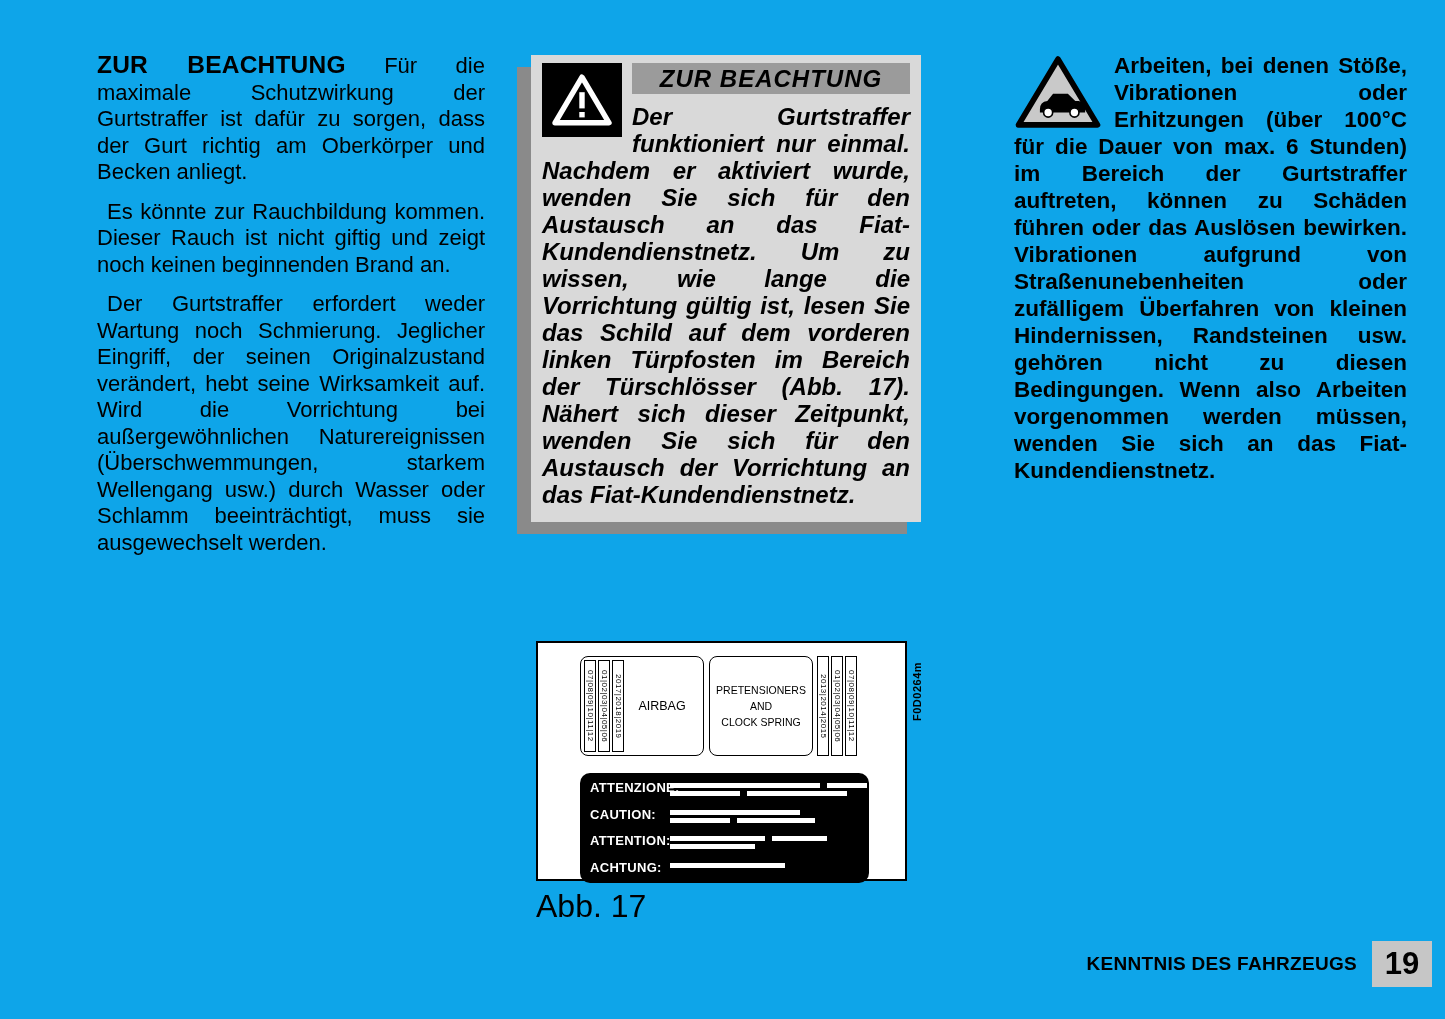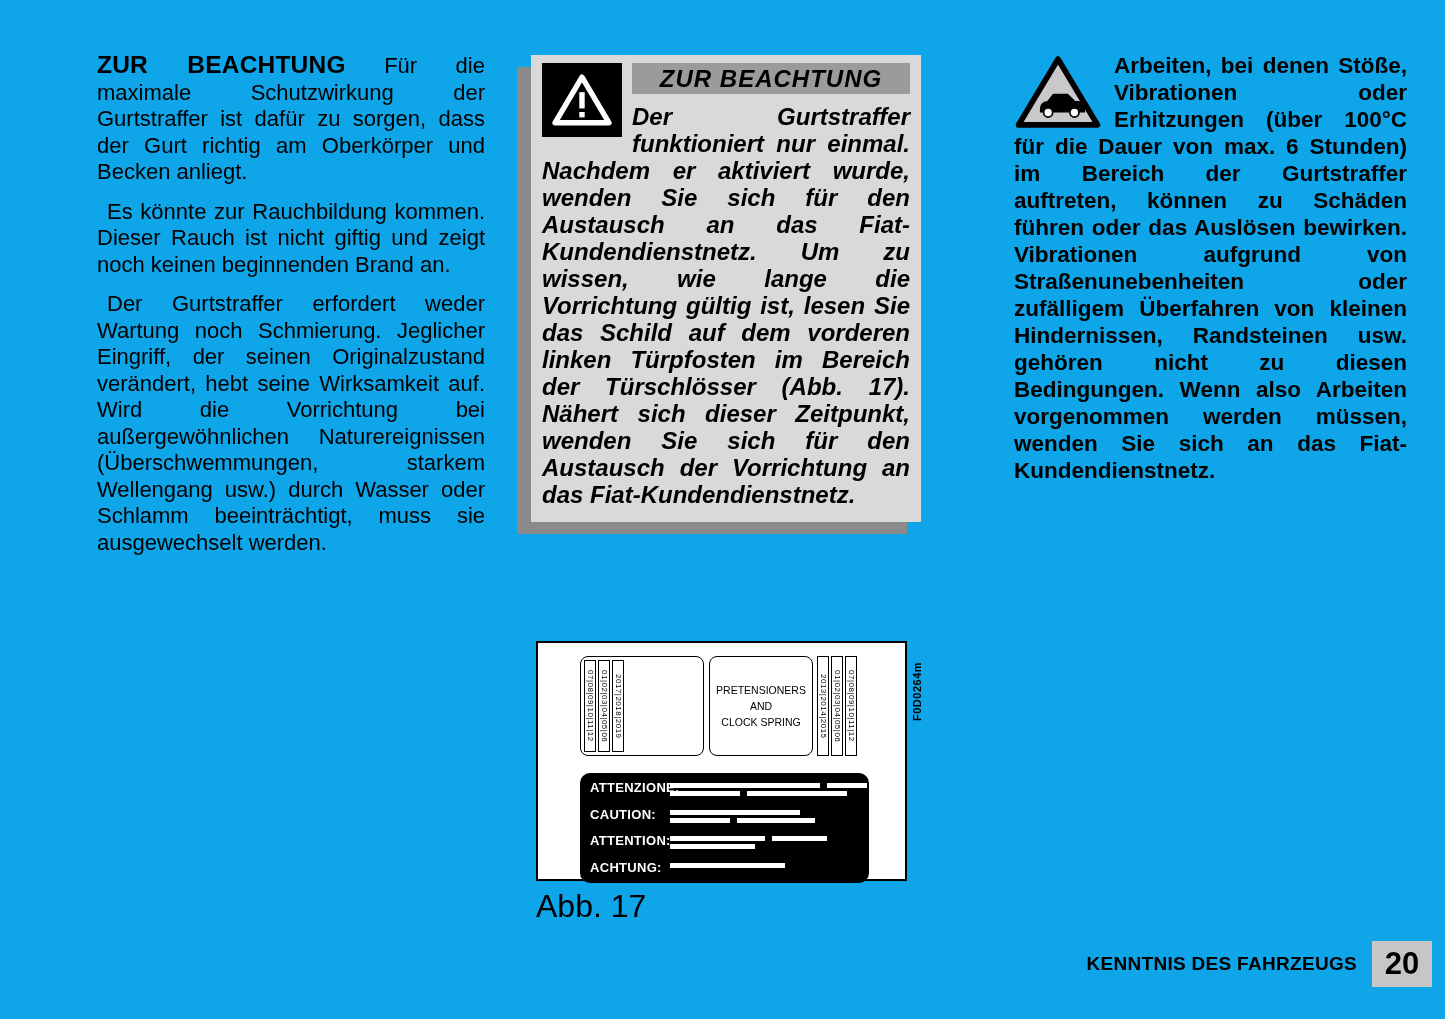--- a/index.html
+++ b/index.html
@@ -113,20 +113,21 @@
   <div class="figure">
     <div class="fig-inner">
 
       <div class="label-row">
         <div class="airbag-box">
           <div class="strips">
             <div class="strip">07|08|09|10|11|12</div>
             <div class="strip">01|02|03|04|05|06</div>
             <div class="strip">2017|2018|2019</div>
           </div>
+          <div class="airbag-text">AIRBAG</div>
         </div>
 
         <div class="pret-box">
           <span>PRETENSIONERS</span>
           <span>AND</span>
           <span>CLOCK SPRING</span>
         </div>
 
         <div class="strips right-strips">
           <div class="strip">2013|2014|2015</div>
@@ -183,15 +184,15 @@
         </div>
       </div>
 
     </div>
   </div>
 
   <div class="fig-code">F0D0264m</div>
   <div class="fig-caption">Abb. 17</div>
 
   <div class="footer-section">KENNTNIS DES FAHRZEUGS</div>
-  <div class="page-num">20</div>
+  <div class="page-num">19</div>
 
 </div>
 
 </body></html>

